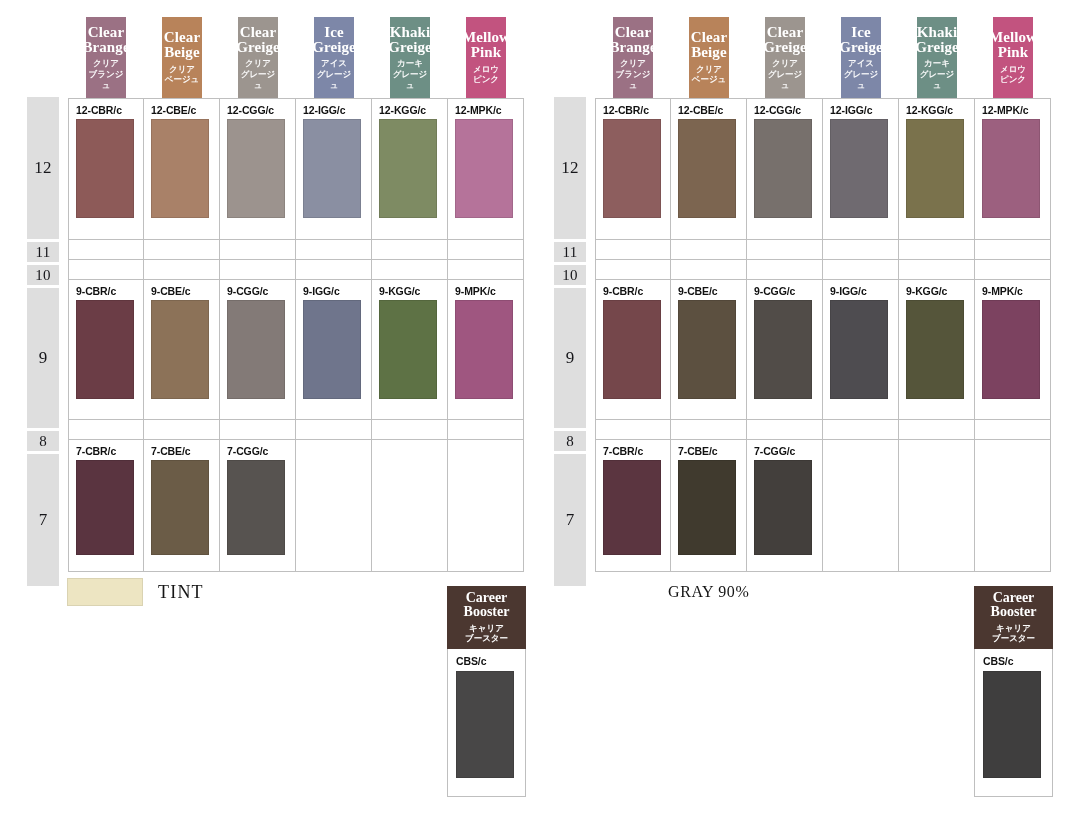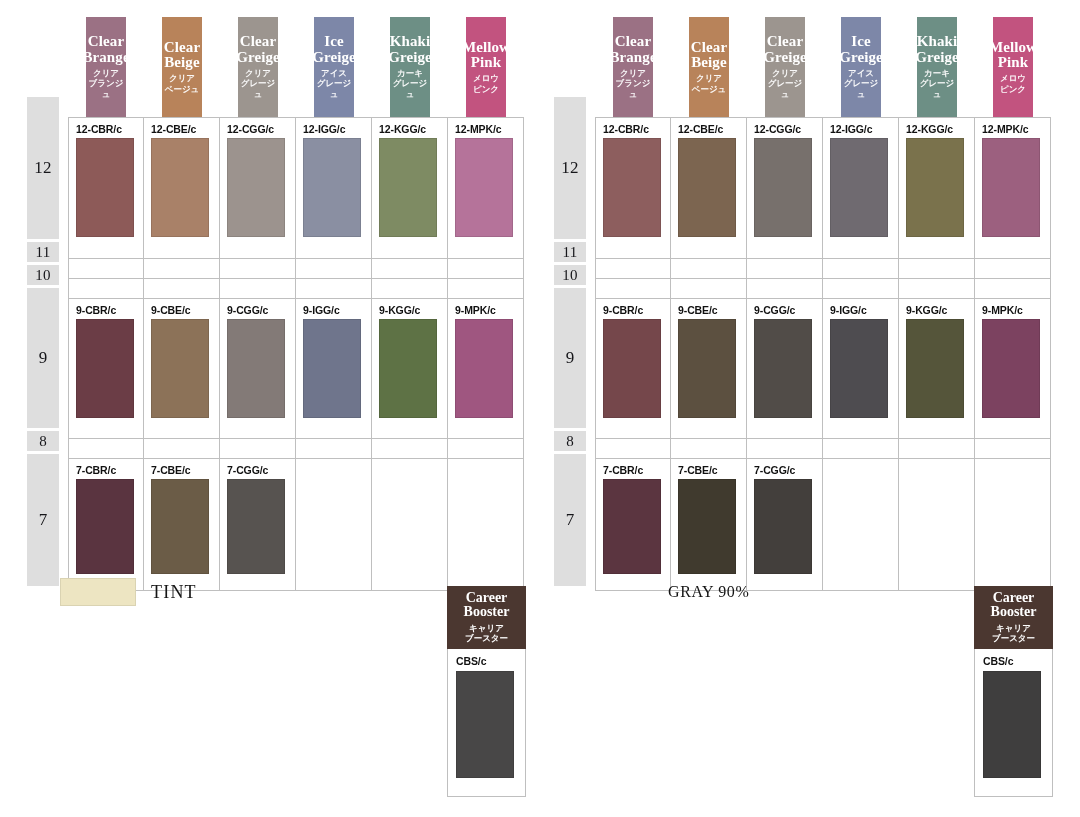--- a/index.html
+++ b/index.html
@@ -40,21 +40,21 @@
     width:456px;
   }
   .tbl td{padding:0;border:0;vertical-align:top;}
 
   .colhead{
     height:76px;
     padding:0 !important;
     vertical-align:top;
   }
   .chip{
-    height:100px;
+    height:81px;
     margin:0 18px;
     display:flex;flex-direction:column;align-items:center;justify-content:center;
     color:#ffffff;
     line-height:1.02;
   }
   .chip .en{
     font-family:"Liberation Serif", serif;
     font-size:15px;font-weight:700;letter-spacing:.1px;
     text-align:center;
   }
@@ -99,21 +99,21 @@
         rgba(255,255,255,.09) 3px, rgba(255,255,255,.09) 5px,
         rgba(0,0,0,.07) 5px, rgba(0,0,0,.07) 6px),
       repeating-linear-gradient(90deg,
         rgba(0,0,0,.10) 0px, rgba(0,0,0,.10) 2px,
         rgba(255,255,255,.12) 2px, rgba(255,255,255,.12) 7px,
         rgba(0,0,0,.05) 7px, rgba(0,0,0,.05) 13px),
       linear-gradient(180deg, rgba(255,255,255,.06), rgba(0,0,0,.10));
   }
 
   
-  .tint-row{position:absolute;left:60px;top:578px;display:flex;align-items:center;gap:15px;}
+  .tint-row{position:absolute;left:67px;top:578px;display:flex;align-items:center;gap:15px;}
   .tint-sw{width:74px;height:26px;border:1px solid rgba(0,0,0,.08);}
   .tint-label{
     font-family:"Liberation Serif", serif;
     font-size:18px;letter-spacing:1.2px;color:#151515;
   }
   .gray-label{
     position:absolute;left:668px;top:583px;
     font-family:"Liberation Serif", serif;
     font-size:16px;letter-spacing:.6px;color:#151515;
   }

